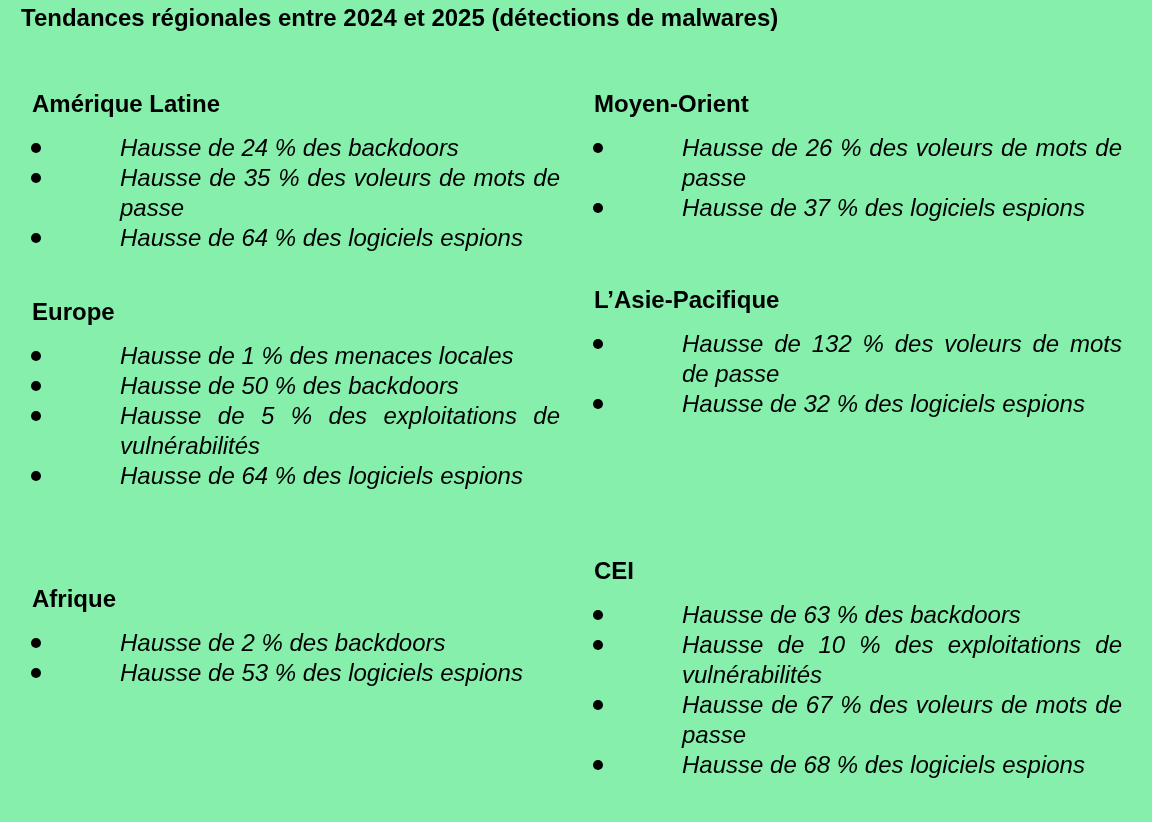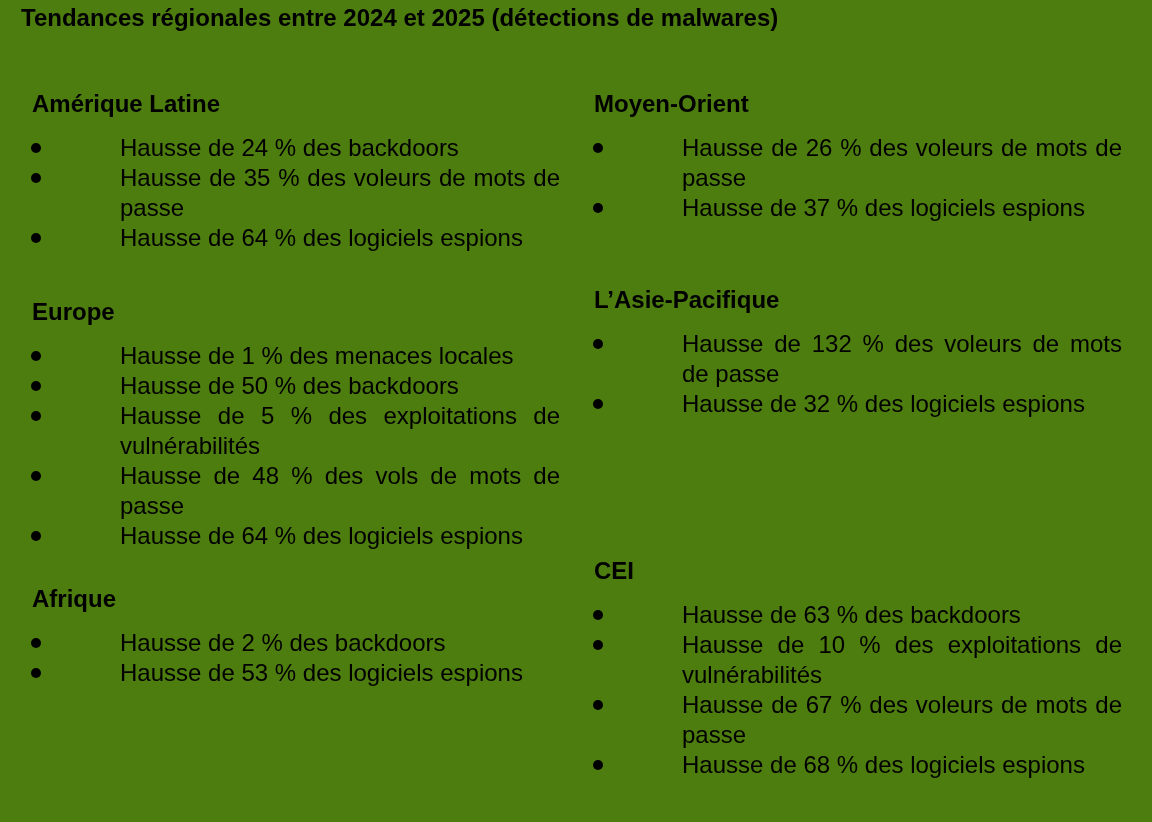--- a/index.html
+++ b/index.html
@@ -4,21 +4,21 @@
 <style>
   html, body {
     margin: 0;
     padding: 0;
     background: #ffffff;
   }
   .page {
     position: relative;
     width: 1152px;
     height: 822px;
-    background: #4d7c0f;
+    background: #86efac;
     overflow: hidden;
     font-family: "Liberation Sans", sans-serif;
     font-size: 24px;
     line-height: 30px;
     color: #000000;
   }
   .doc-title {
     position: absolute;
     left: 21px;
     top: 3px;
@@ -30,20 +30,21 @@
     width: 536px;
   }
   .section-heading {
     font-weight: bold;
     padding-left: 2px;
   }
   .bullet-list {
     list-style: none;
     margin: 14px 0 0 0;
     padding: 0;
+    font-style: italic;
   }
   .bullet-list li {
     position: relative;
     padding-left: 90px;
     width: 440px;
   }
   .bullet {
     position: absolute;
     left: 1px;
     top: 10px;
@@ -96,24 +97,20 @@
         <span class="bullet"></span>
         <span class="item-text">Hausse de 1 % des menaces locales</span>
       </li>
       <li>
         <span class="bullet"></span>
         <span class="item-text">Hausse de 50 % des backdoors</span>
       </li>
       <li>
         <span class="bullet"></span>
         <span class="item-text">Hausse de 5 % des exploitations de vulnérabilités</span>
-      </li>
-      <li>
-        <span class="bullet"></span>
-        <span class="item-text">Hausse de 48 % des vols de mots de passe</span>
       </li>
       <li>
         <span class="bullet"></span>
         <span class="item-text">Hausse de 64 % des logiciels espions</span>
       </li>
     </ul>
   </div>
 
   <div class="section" id="sec-l3">
     <div class="section-heading">Afrique</div>

